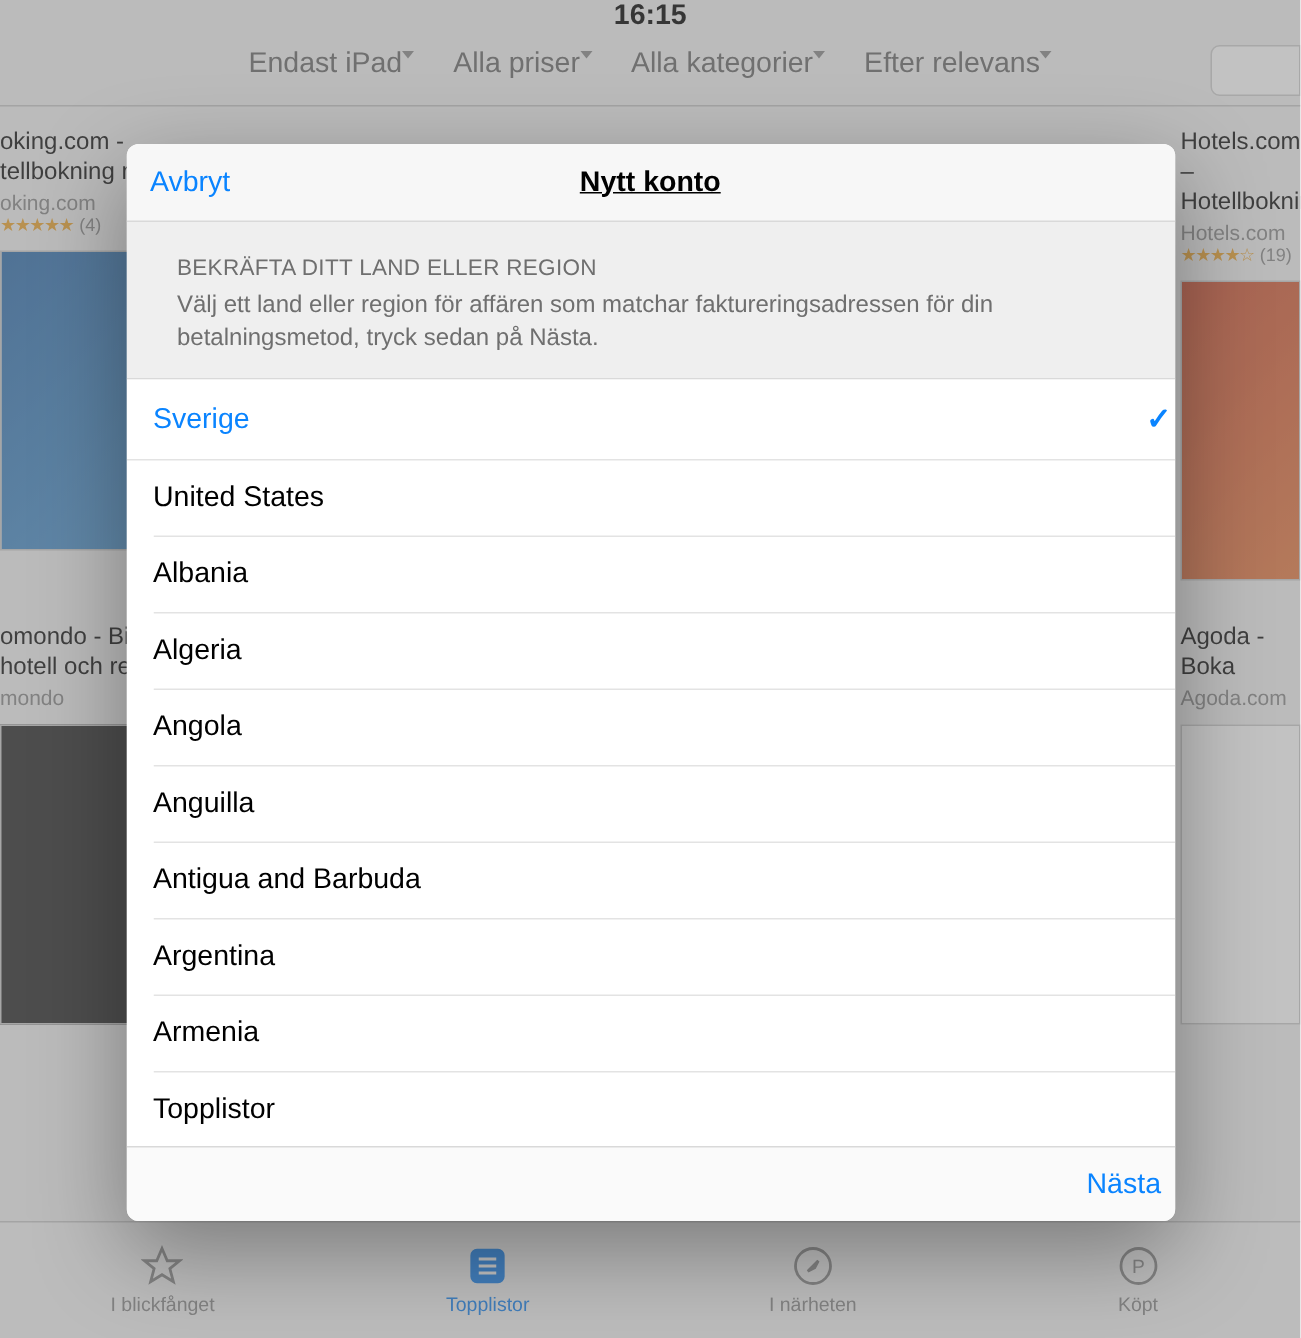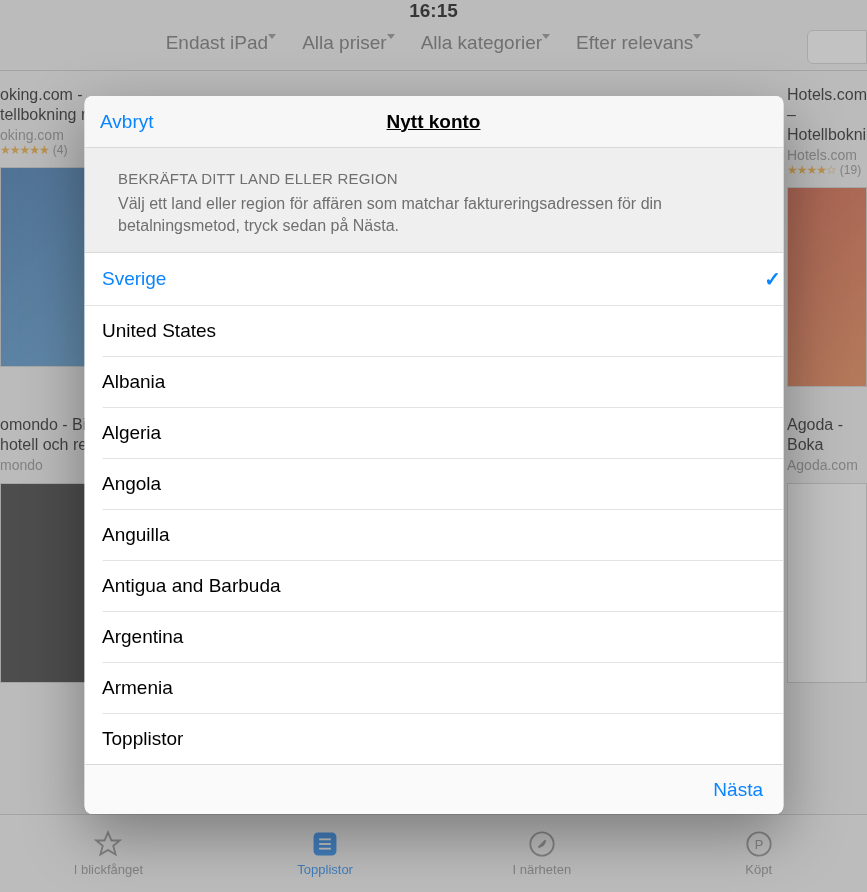--- a/index.html
+++ b/index.html
@@ -183,21 +183,21 @@
     .country-list .country-row:first-of-type { margin-left:0; padding-left:18px; }
     .country-row.selected { color: #0a84ff; }
     .check { color: #0a84ff; font-size: 20px; font-weight: 600; }
 
     .modal-footer {
       border-top: 1px solid #d9d9d9;
       height: 50px;
       display: flex;
       align-items: center;
       justify-content: flex-end;
-      padding: 0 20px;
+      padding: 0 9px;
       background: #fafafa;
     }
     .modal-footer .next {
       color: #0a84ff;
       font-size: 19px;
     }
   </style>
 </head>
 <body>
 

